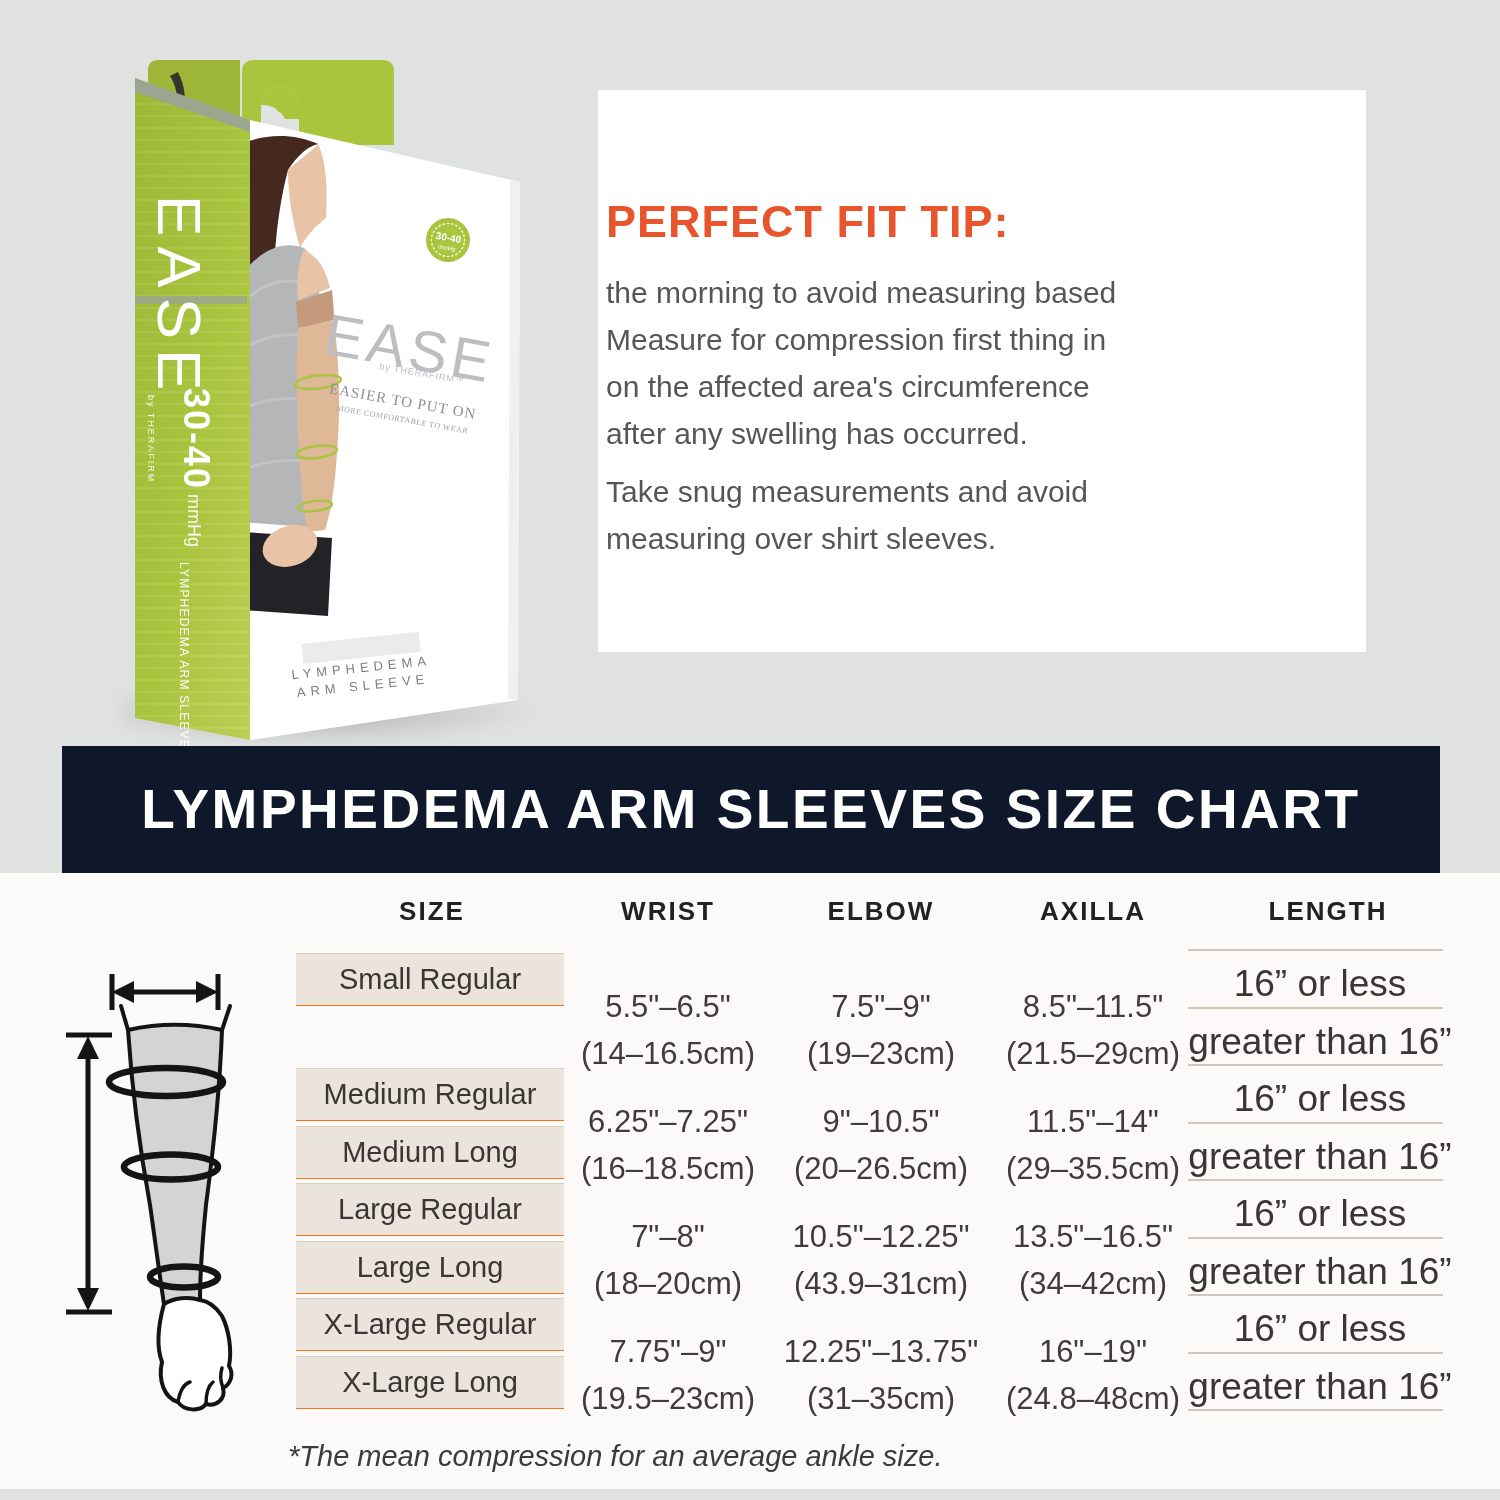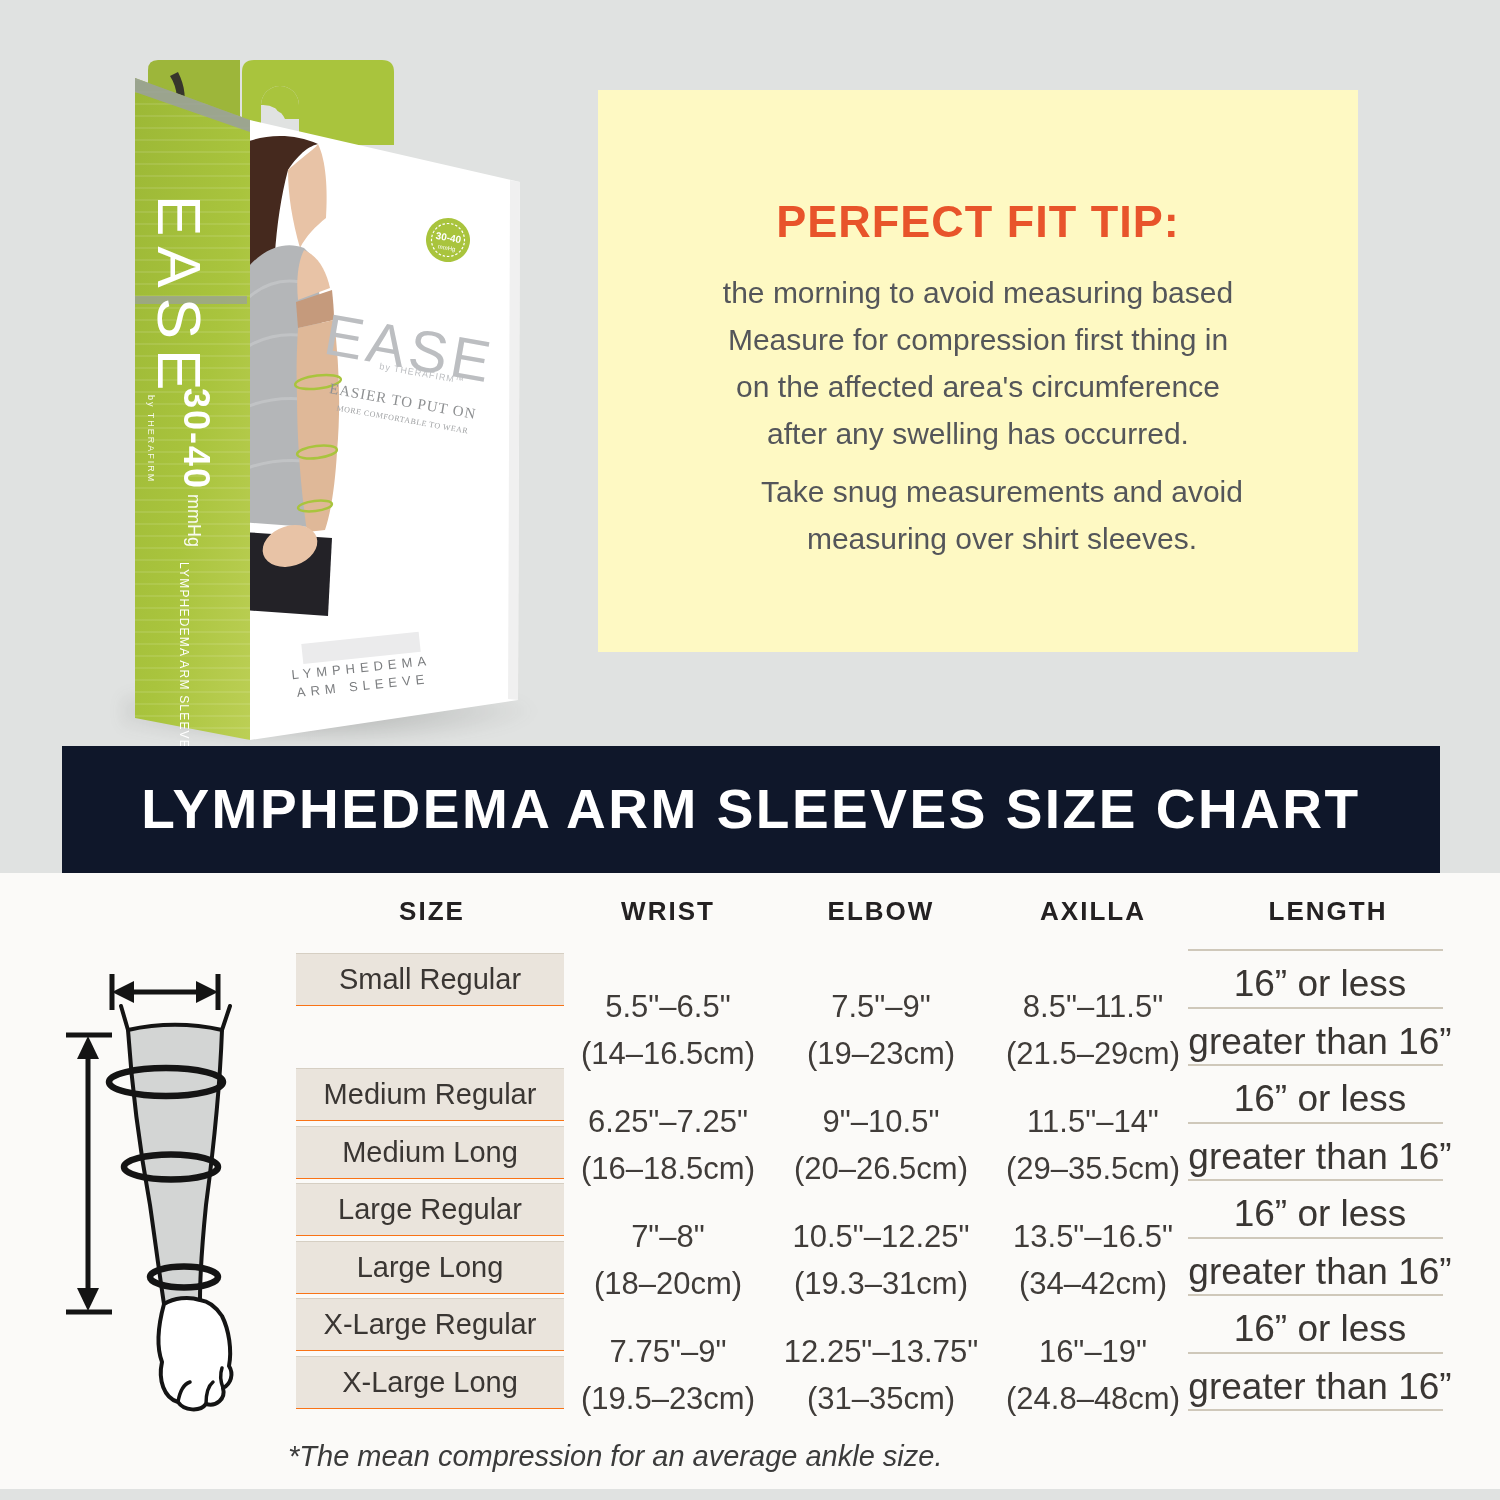--- a/index.html
+++ b/index.html
@@ -21,30 +21,30 @@
   .package-svg{position:absolute;left:120px;top:50px;}
   .pkg-shadow{
     position:absolute;left:120px;top:688px;width:420px;height:58px;
     background:radial-gradient(ellipse at 45% 40%, rgba(60,62,60,0.30), rgba(60,62,60,0.0) 70%);
     filter:blur(6px);
   }
 
   
   .tip-card{
     position:absolute;left:598px;top:90px;width:760px;height:562px;
-    background:#fef9c3;text-align:center;color:#54565a;
+    background:#ffffff;text-align:left;color:#54565a;padding-left:8px;
   }
   .tip-heading{
     margin-top:106px;
     font-size:45px;font-weight:bold;letter-spacing:1px;
     color:#e8542b;line-height:52px;
   }
   .tip-para{font-size:30px;line-height:47px;color:#54565a;}
   .tip-para.p1{margin-top:21px;}
-  .tip-para.p2{margin-top:11px;margin-left:48px;}
+  .tip-para.p2{margin-top:11px;}
 
   
   .banner{
     position:absolute;left:62px;top:746px;width:1378px;height:127px;
     background:#0f172a;color:#ffffff;text-align:center;
     font-size:55px;font-weight:bold;letter-spacing:2.5px;line-height:127px;
     white-space:nowrap;
   }
 
   
@@ -231,21 +231,21 @@
     <div>11.5"–14"</div>
     <div>(29–35.5cm)</div>
   </div>
 
   <div class="vgroup" style="left:668px;top:1213px">
     <div>7"–8"</div>
     <div>(18–20cm)</div>
   </div>
   <div class="vgroup" style="left:881px;top:1213px">
     <div>10.5"–12.25"</div>
-    <div>(19.3–31cm)</div>
+    <div>(43.9–31cm)</div>
   </div>
   <div class="vgroup" style="left:1093px;top:1213px">
     <div>13.5"–16.5"</div>
     <div>(34–42cm)</div>
   </div>
 
   <div class="vgroup" style="left:668px;top:1328px">
     <div>7.75"–9"</div>
     <div>(19.5–23cm)</div>
   </div>

